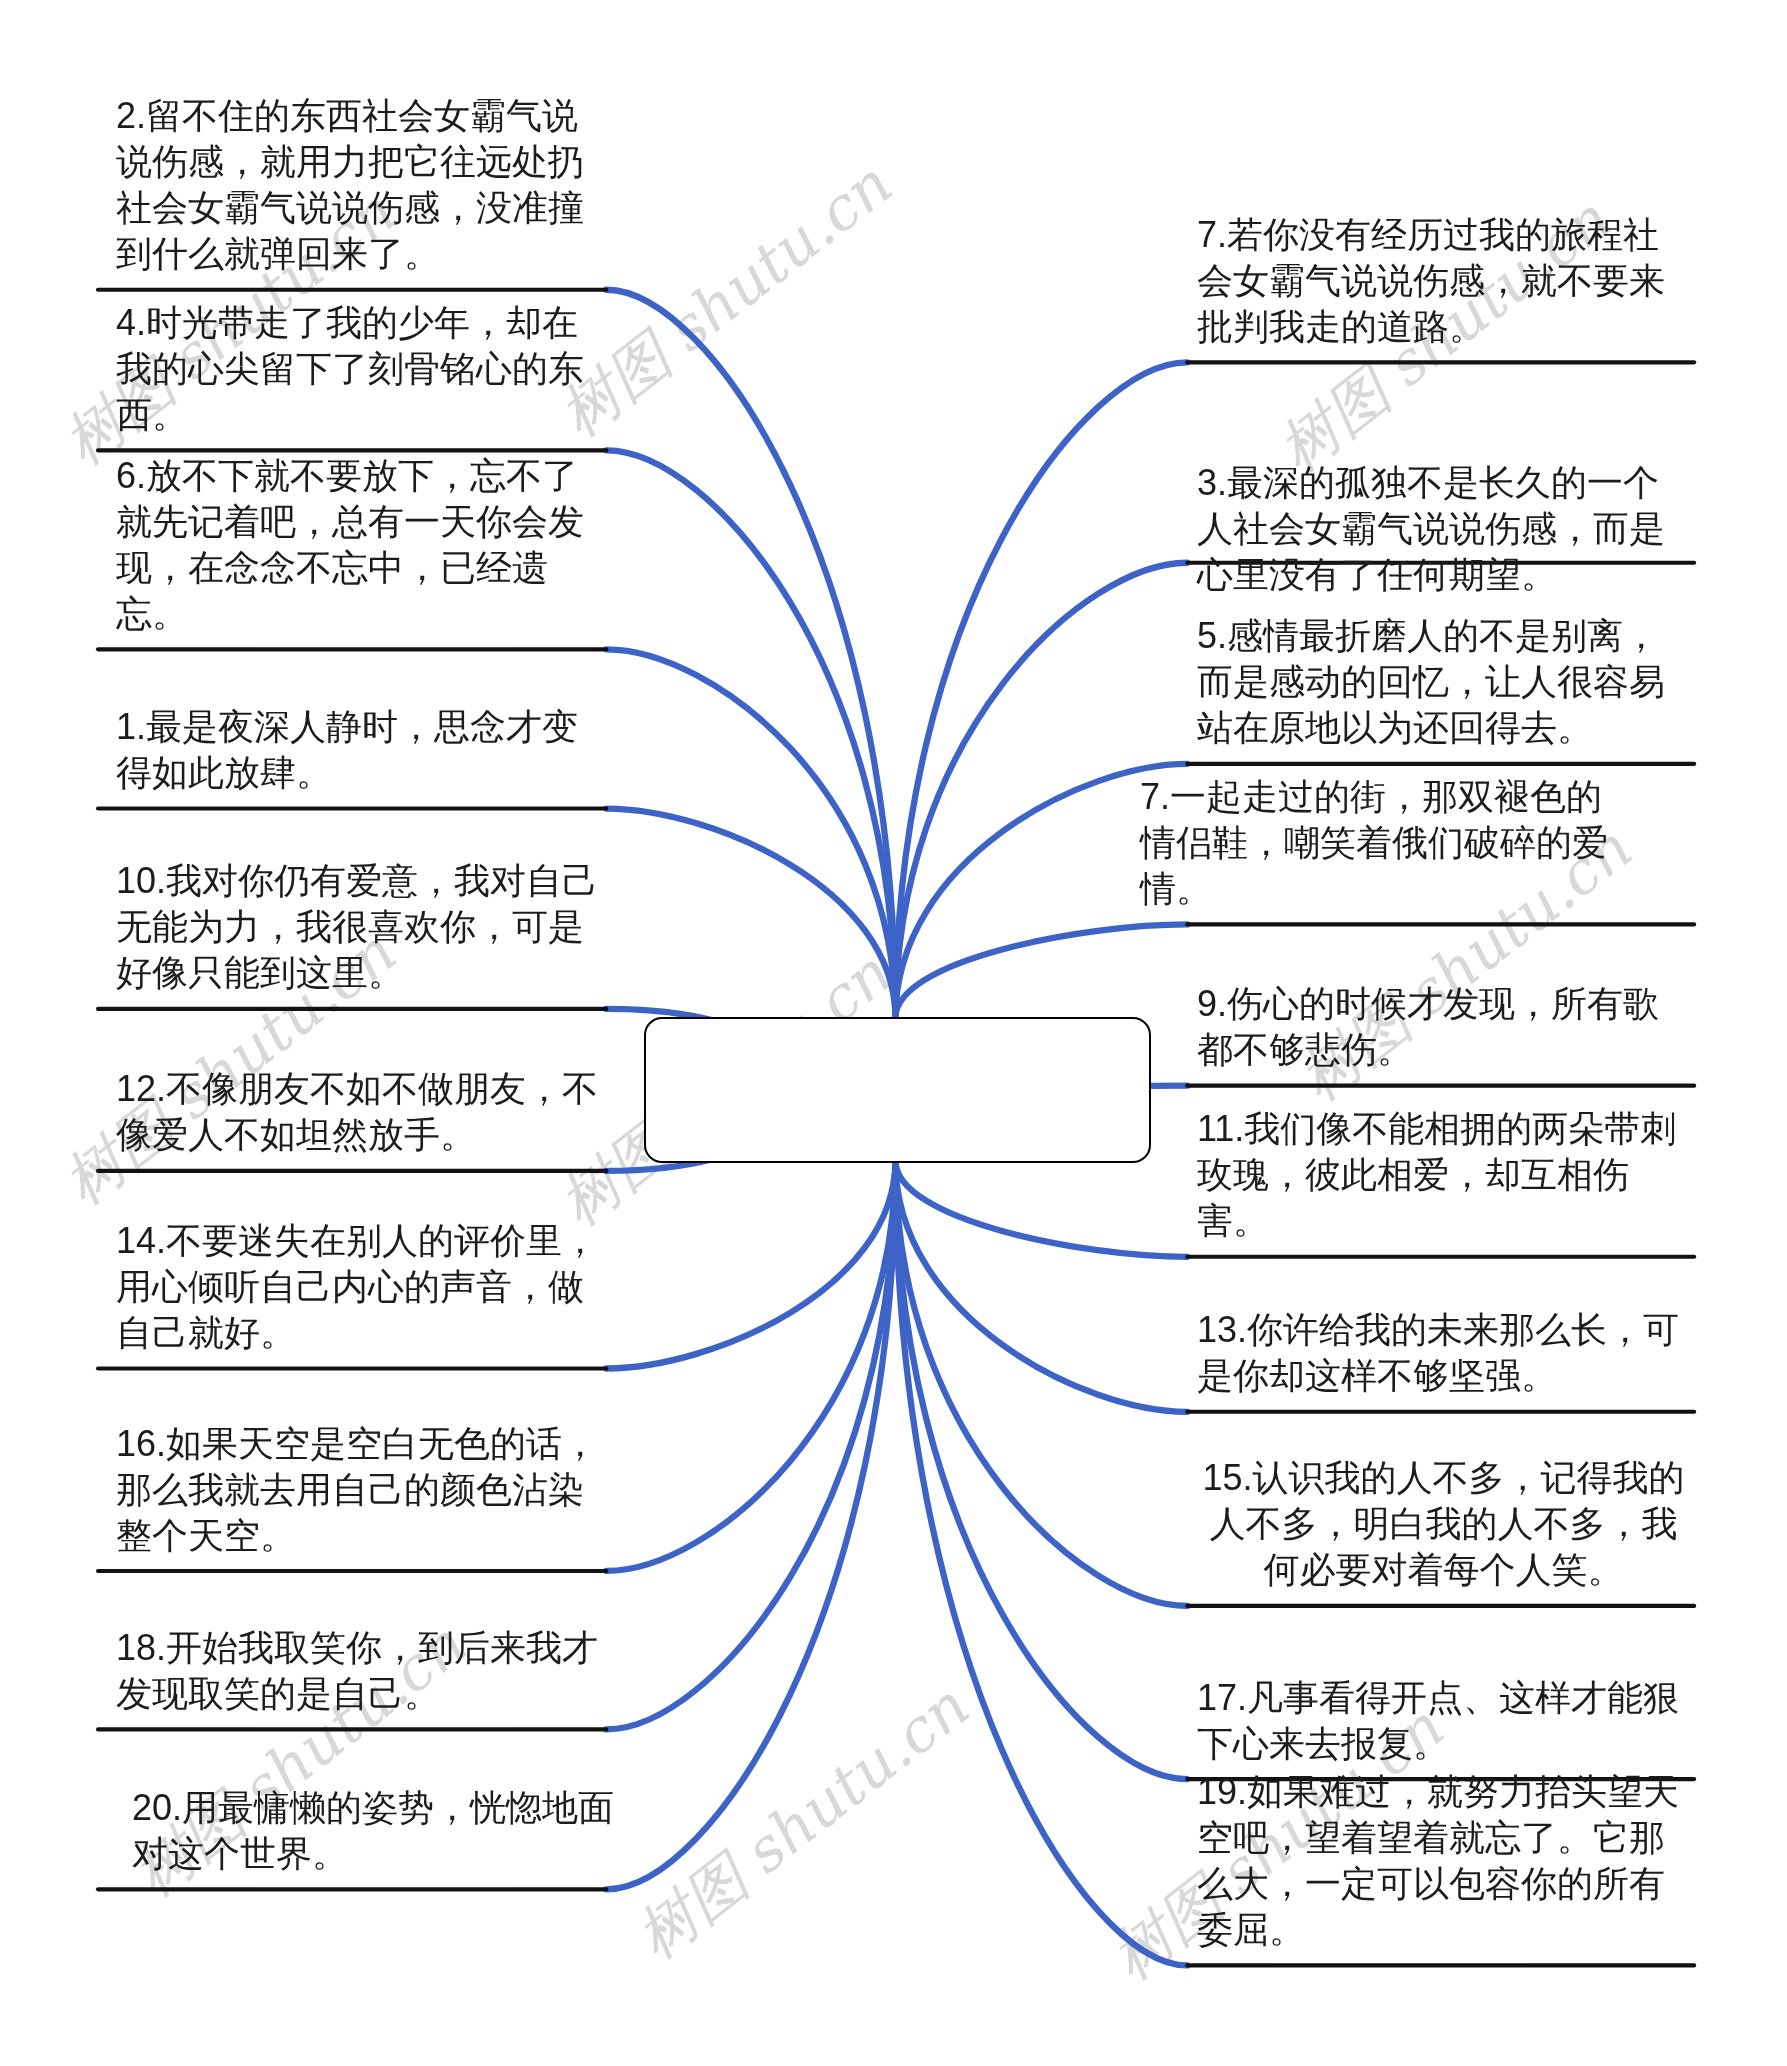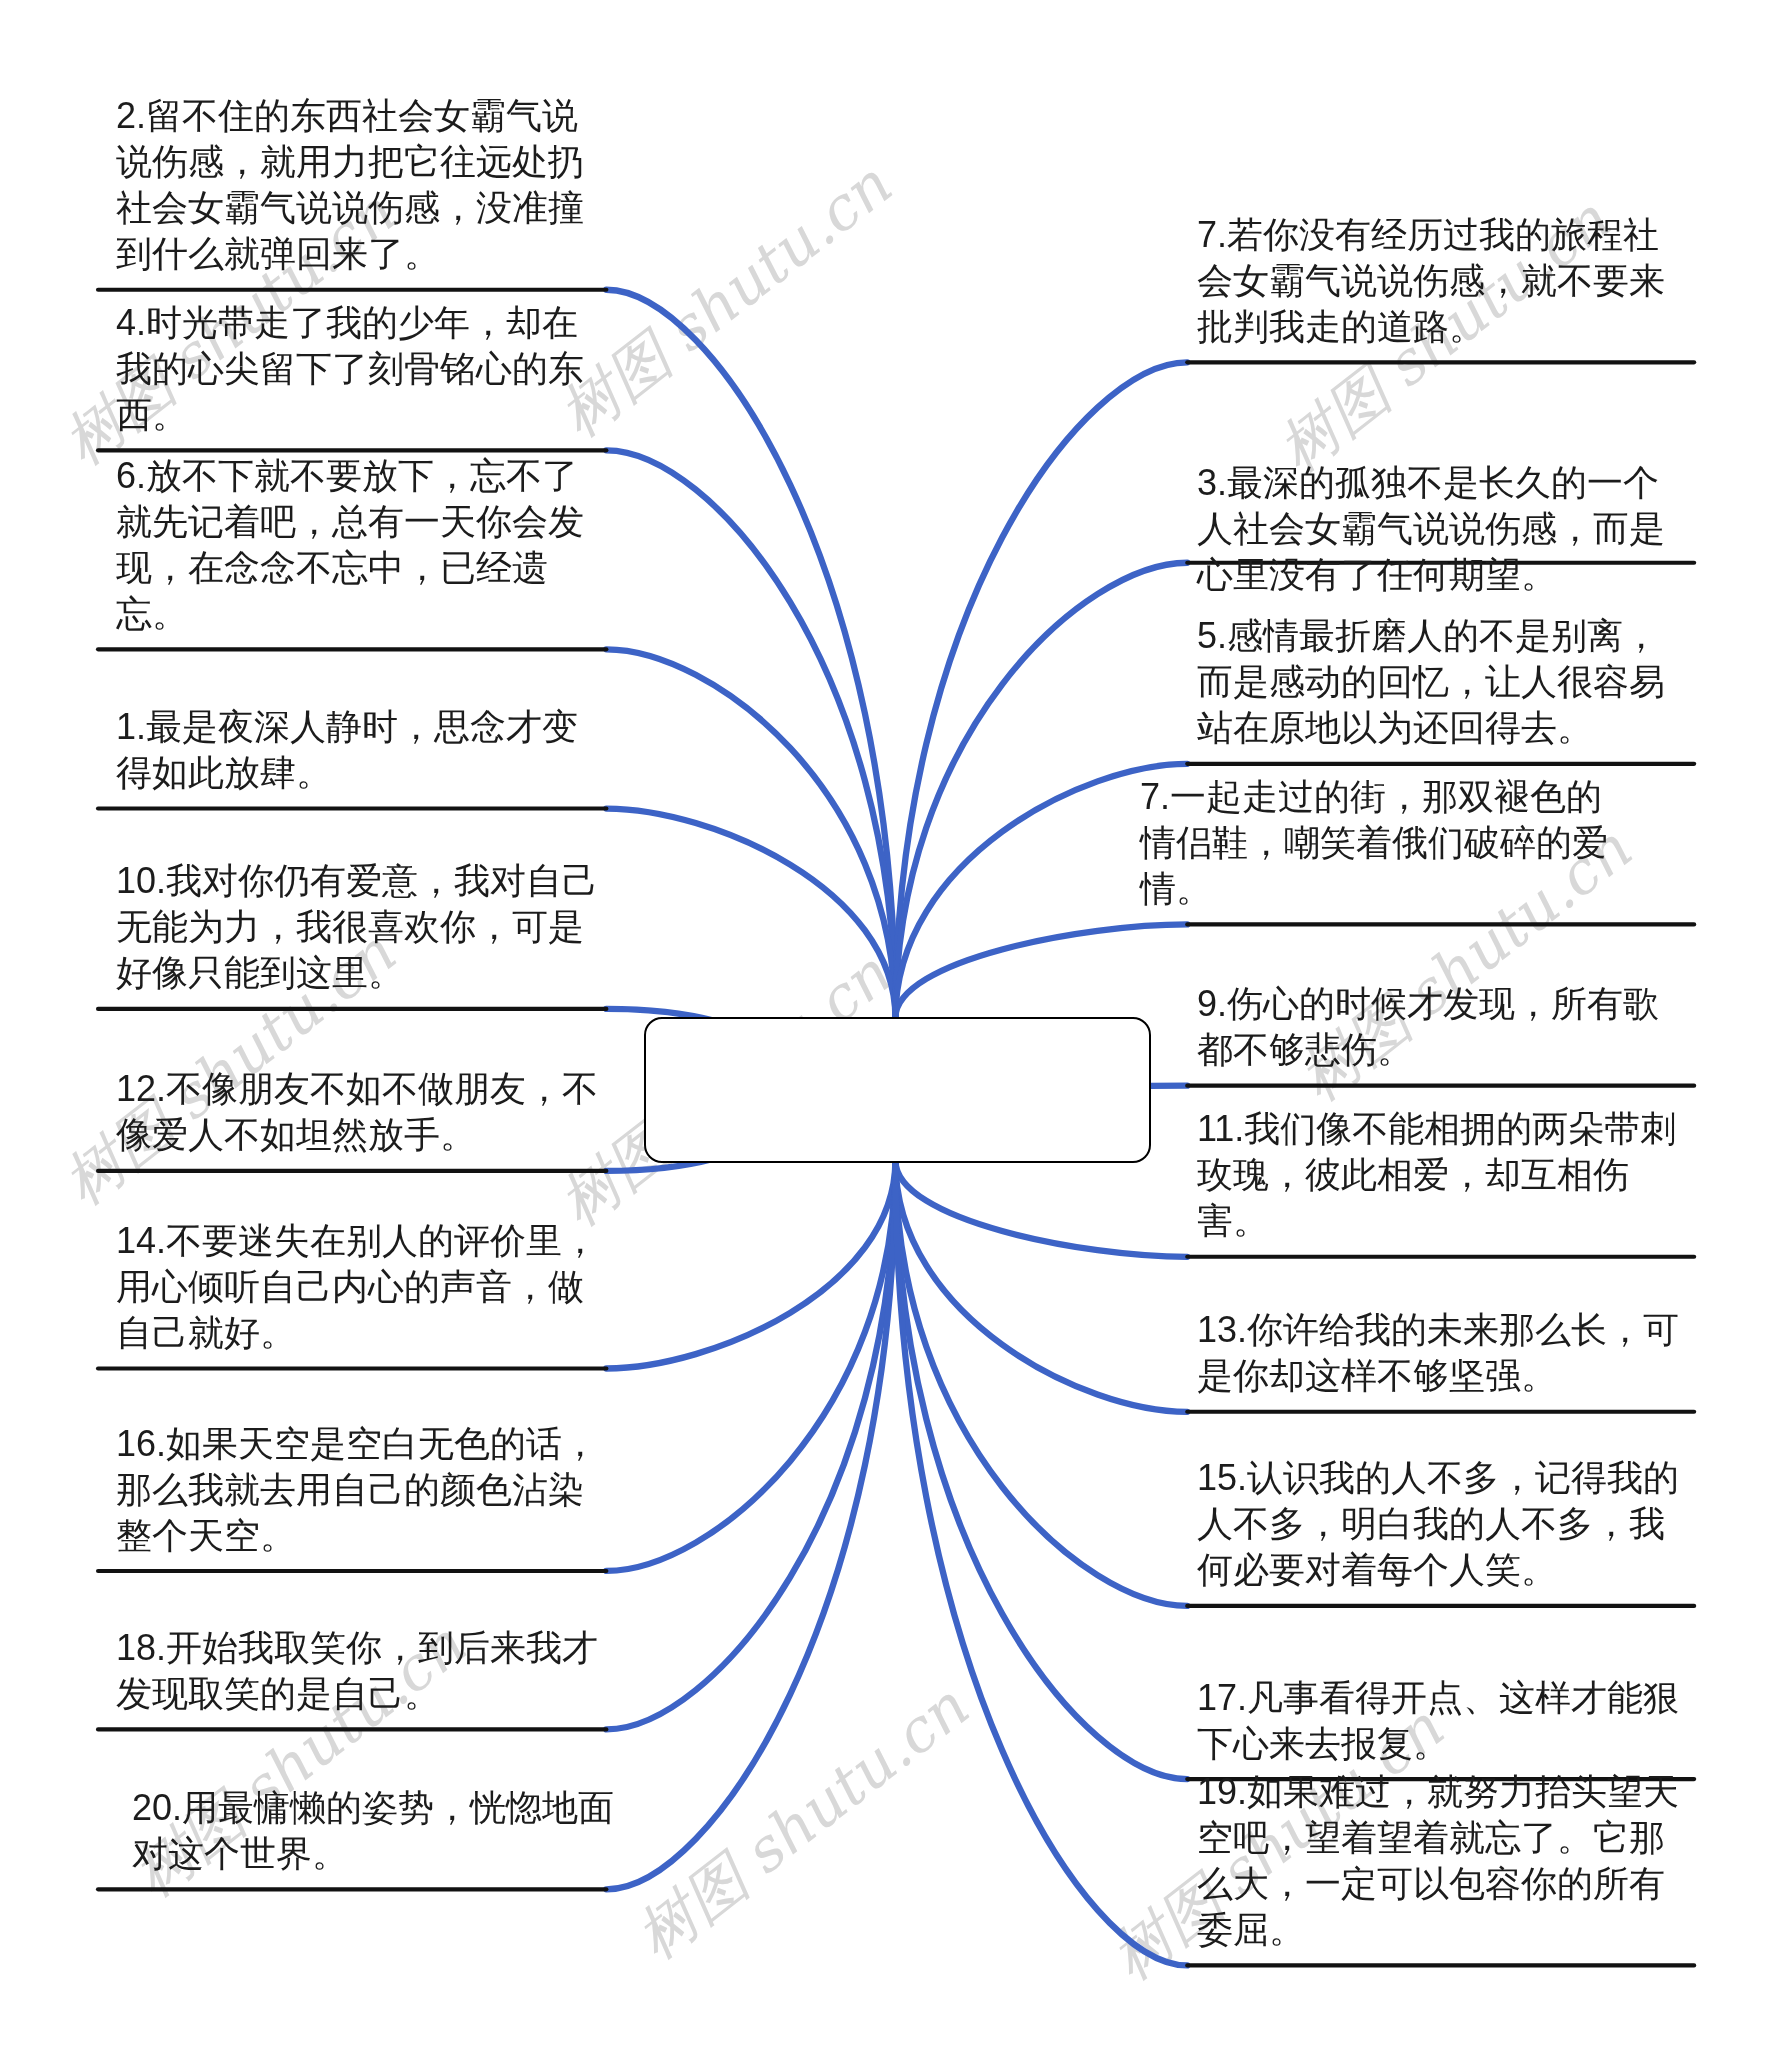--- a/index.html
+++ b/index.html
@@ -107,17 +107,17 @@
     <div class="quote" style="left: 116px; width: 490px; top: 1559px;">16.如果天空是空白无色的话，那么我就去用自己的颜色沾染整个天空。</div>
     <div class="quote" style="left: 116px; width: 490px; top: 1717px;">18.开始我取笑你，到后来我才发现取笑的是自己。</div>
     <div class="quote" style="left: 116px; width: 490px; top: 1877px; margin-left: 16px;">20.用最慵懒的姿势，恍惚地面对这个世界。</div>
     <div class="quote" style="left: 1197px; width: 493px; top: 350px;">7.若你没有经历过我的旅程社会女霸气说说伤感，就不要来批判我走的道路。</div>
     <div class="quote" style="left: 1197px; width: 493px; top: 550px; margin-top: 48px;">3.最深的孤独不是长久的一个人社会女霸气说说伤感，而是心里没有了任何期望。</div>
     <div class="quote" style="left: 1197px; width: 493px; top: 751px;">5.感情最折磨人的不是别离，而是感动的回忆，让人很容易站在原地以为还回得去。</div>
     <div class="quote" style="left: 1140px; width: 493px; top: 912px;">7.一起走过的街，那双褪色的情侣鞋，嘲笑着俄们破碎的爱情。</div>
     <div class="quote" style="left: 1197px; width: 493px; top: 1073px;">9.伤心的时候才发现，所有歌都不够悲伤。</div>
     <div class="quote" style="left: 1197px; width: 493px; top: 1244px;">11.我们像不能相拥的两朵带刺玫瑰，彼此相爱，却互相伤害。</div>
     <div class="quote" style="left: 1197px; width: 493px; top: 1399px;">13.你许给我的未来那么长，可是你却这样不够坚强。</div>
-    <div class="quote" style="left: 1197px; width: 493px; top: 1593px;">15.认识我的人不多，记得我的人不多，明白我的人不多，我何必要对着每个人笑。</div>
+    <div class="quote" style="left: 1197px; width: 493px; top: 1593px; text-align: center;">15.认识我的人不多，记得我的人不多，明白我的人不多，我何必要对着每个人笑。</div>
     <div class="quote" style="left: 1197px; width: 493px; top: 1767px;">17.凡事看得开点、这样才能狠下心来去报复。</div>
     <div class="quote" style="left: 1197px; width: 493px; top: 1953px;">19.如果难过，就努力抬头望天空吧，望着望着就忘了。它那么大，一定可以包容你的所有委屈。</div>
   </div>
 
 
 </body></html>

